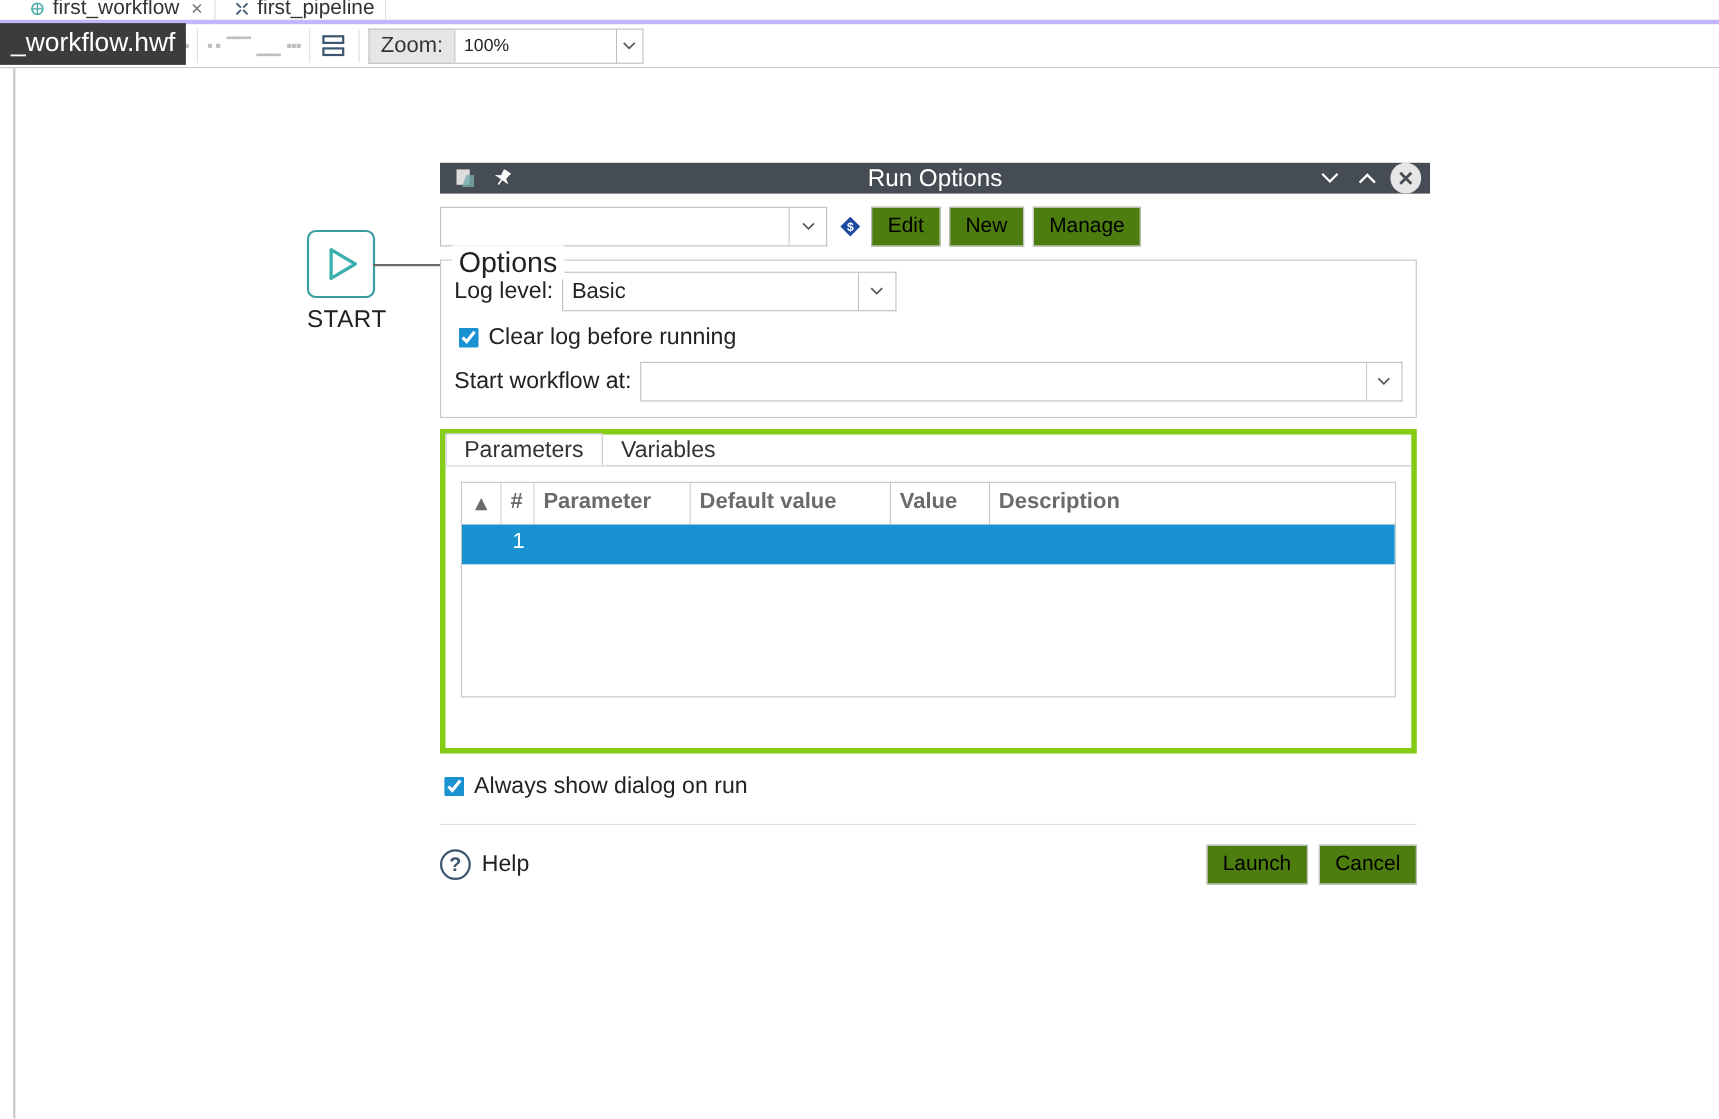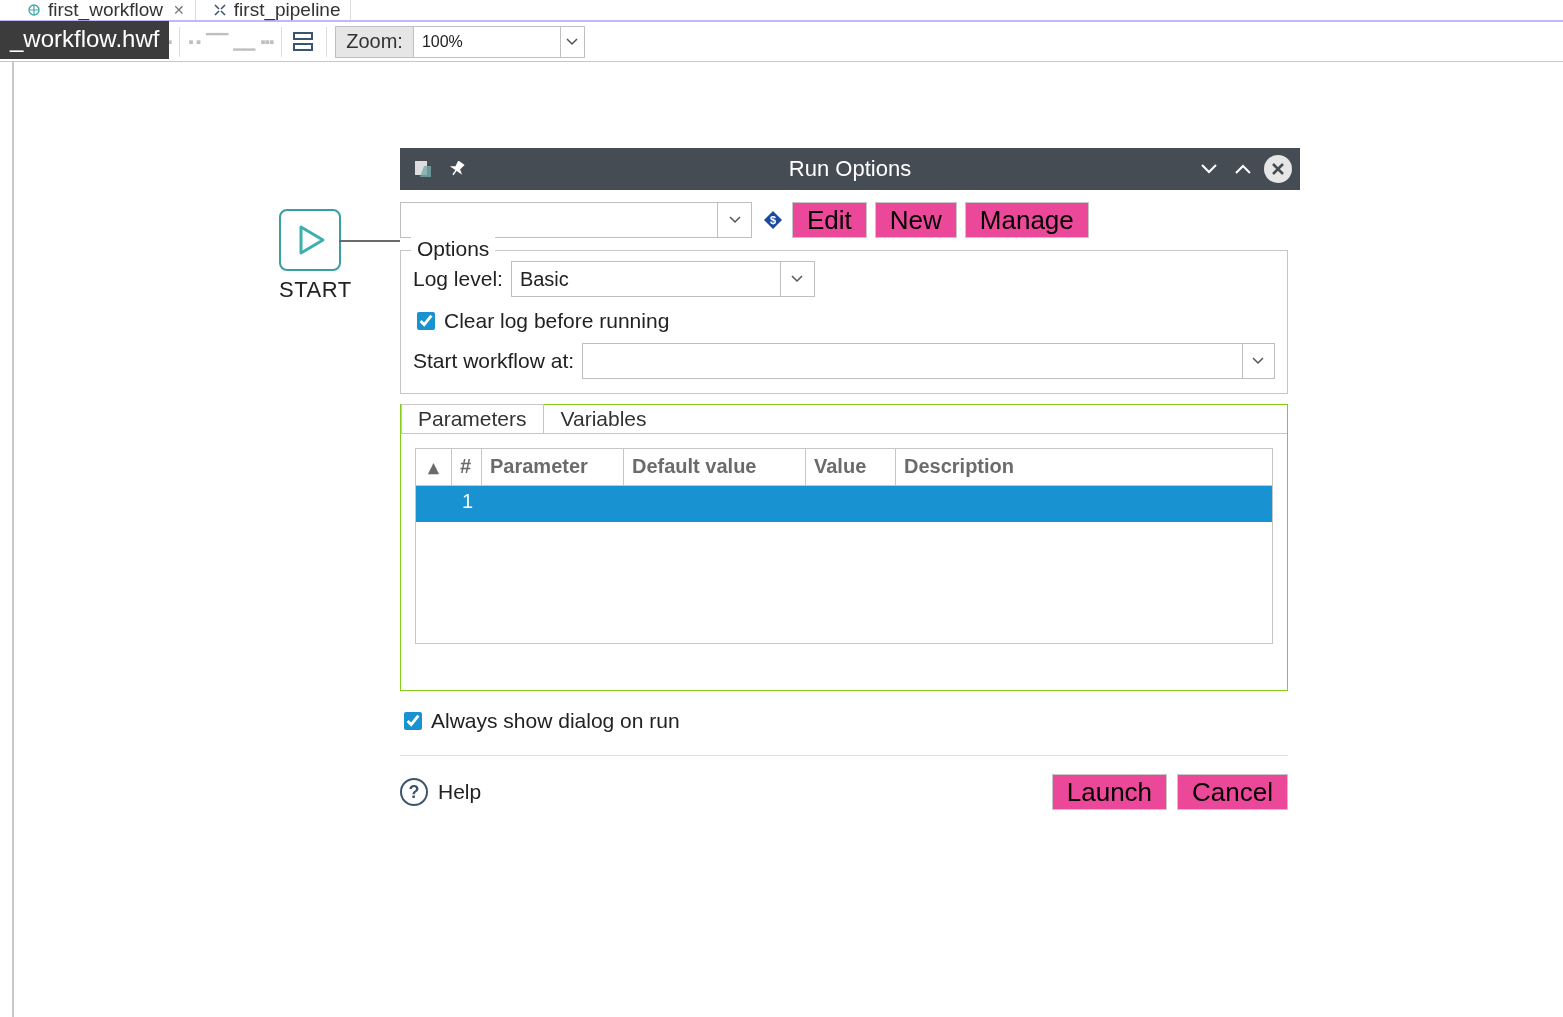--- a/index.html
+++ b/index.html
@@ -1,20 +1,20 @@
 <!DOCTYPE html>
 <html><head>
 <meta charset="utf-8">
 <style>
   * { box-sizing: border-box; font-family: -apple-system, "Segoe UI", Arial, sans-serif; }
   body { margin: 0; padding: 0; background: #fff; font-size: 20px; color: #222; }
   .viewport { width: 1563px; height: 1017px; position: relative; overflow: hidden; }
 
   
-  .tabstrip { display: flex; align-items: flex-end; height: 22px; border-bottom: 2px solid #c4b5fd; padding-left: 16px; gap: 6px; background: #fff; }
+  .tabstrip { display: flex; align-items: flex-end; height: 22px; border-bottom: 4px solid #c4b5fd; padding-left: 16px; gap: 6px; background: #fff; }
   .tab { display: flex; align-items: center; gap: 6px; padding: 2px 10px 0 10px; height: 22px; border-right: 1px solid #ddd; font-size: 19px; color: #333; cursor: pointer; }
   .tab .close-x { font-size: 14px; color: #777; margin-left: 4px; }
   .tab-icon { width: 16px; height: 16px; display: inline-flex; align-items: center; justify-content: center; }
   .tab-icon svg { width: 16px; height: 16px; }
 
   
   .file-hint { position: absolute; left: 0; top: 21px; background: #3c3c3c; color: #fff; font-size: 24px; padding: 4px 10px 6px 10px; z-index: 50; }
 
   
   .toolbar { display: flex; align-items: center; height: 40px; border-bottom: 1px solid #c6c6c6; padding-left: 150px; gap: 0; }
@@ -32,45 +32,45 @@
   .canvas-left-line { position: absolute; left: 0; top: 0; bottom: 0; width: 0; border-left: 2px solid #c8c8c8; }
 
   .start-node { position: absolute; left: 267px; top: 147px; text-align: center; }
   .start-box { width: 62px; height: 62px; border: 2px solid #3a9ea5; border-radius: 8px; display: flex; align-items: center; justify-content: center; background: #fff; }
   .start-box svg { width: 34px; height: 34px; }
   .start-label { margin-top: 6px; font-size: 22px; color: #222; letter-spacing: .5px; }
   .start-connector { position: absolute; left: 327px; top: 178px; width: 62px; height: 2px; background: #6a6a6a; }
 
   
   .panel { position: absolute; left: 388px; top: 86px; width: 900px; background: #fff; }
-  .panel-header { height: 42px; background: #454c53; color: #fff; display: flex; align-items: center; padding-left: 12px; }
+  .panel-header { height: 28px; background: #454c53; color: #fff; display: flex; align-items: center; padding-left: 12px; }
   .panel-header .spacer { flex: 1 1 auto; }
   .hdr-abs-title { position: absolute; left: 0; right: 0; text-align: center; pointer-events: none; font-size: 22px; }
   .hdr-left-icon, .hdr-pin { width: 22px; height: 22px; display: inline-flex; align-items: center; justify-content: center; margin-right: 12px; cursor: pointer; z-index: 2; }
   .hdr-actions { display: flex; align-items: center; gap: 8px; padding-right: 8px; z-index: 2; }
   .hdr-chevron { width: 26px; height: 26px; display: inline-flex; align-items: center; justify-content: center; cursor: pointer; }
   .hdr-close { width: 28px; height: 28px; border-radius: 50%; background: #e6e6e6; color: #454c53; display: inline-flex; align-items: center; justify-content: center; cursor: pointer; }
 
   .panel-body { padding: 12px 12px 0 0; }
 
   .row { display: flex; align-items: center; gap: 8px; margin-bottom: 12px; }
   .row-label { font-size: 21px; color: #222; }
   .combo { flex: 0 0 auto; display: flex; }
   .combo-input { border: 1px solid #bfbfbf; height: 36px; background: #fff; }
   .combo-btn { border: 1px solid #bfbfbf; border-left: none; height: 36px; width: 34px; display: inline-flex; align-items: center; justify-content: center; background: #fff; cursor: pointer; }
   .var-icon { width: 22px; height: 22px; display: inline-flex; align-items: center; justify-content: center; margin-left: 2px; }
-  .btn { border: 1px solid #c6c6c6; background: #ec4899; padding: 4px 14px; height: 36px; font-size: 26px; cursor: pointer; display: inline-flex; align-items: center; }
+  .btn { border: 1px solid #c6c6c6; background: #4d7c0f; padding: 4px 14px; height: 36px; font-size: 19px; cursor: pointer; display: inline-flex; align-items: center; }
 
   .fieldset { border: 1px solid #c6c6c6; padding: 10px 12px 14px 12px; margin: 0 0 10px 0; position: relative; }
-  .legend { position: absolute; top: -14px; left: 10px; background: #fff; padding: 0 6px; font-size: 21px; color: #222; }
+  .legend { position: absolute; top: -14px; left: 10px; background: #fff; padding: 0 6px; font-size: 26px; color: #222; }
 
   .checkbox-row { display: flex; align-items: center; gap: 6px; font-size: 21px; color: #222; margin: 10px 0; }
   .checkbox-row input { width: 18px; height: 18px; accent-color: #1892d1; }
 
-  .tabset-border { border: 1px solid #84cc16; background: #fff; padding: 0; }
+  .tabset-border { border: 5px solid #84cc16; background: #fff; padding: 0; }
   .tabset-tabs { display: flex; gap: 0; position: relative; top: -1px; padding-left: 0; }
   .tabset-tab { border: 1px solid #c6c6c6; border-bottom: none; padding: 2px 16px; font-size: 21px; color: #333; background: #fff; cursor: pointer; }
   .tabset-tab.inactive { border-color: transparent; background: transparent; }
   .tabset-body { border-top: 1px solid #c6c6c6; margin-top: -1px; padding: 14px 14px 18px 14px; }
 
   .grid { border: 1px solid #c6c6c6; background: #fff; height: 196px; overflow: hidden; }
   .grid-head { display: grid; grid-template-columns: 36px 30px 142px 182px 90px 1fr; border-bottom: 1px solid #c6c6c6; }
   .grid-head div { padding: 6px 8px; border-right: 1px solid #c6c6c6; font-size: 20px; color: #6b6b6b; font-weight: 600; background: #fff; }
   .grid-head div:last-child { border-right: none; }
   .grid-row { display: grid; grid-template-columns: 36px 30px 142px 182px 90px 1fr; height: 36px; }

